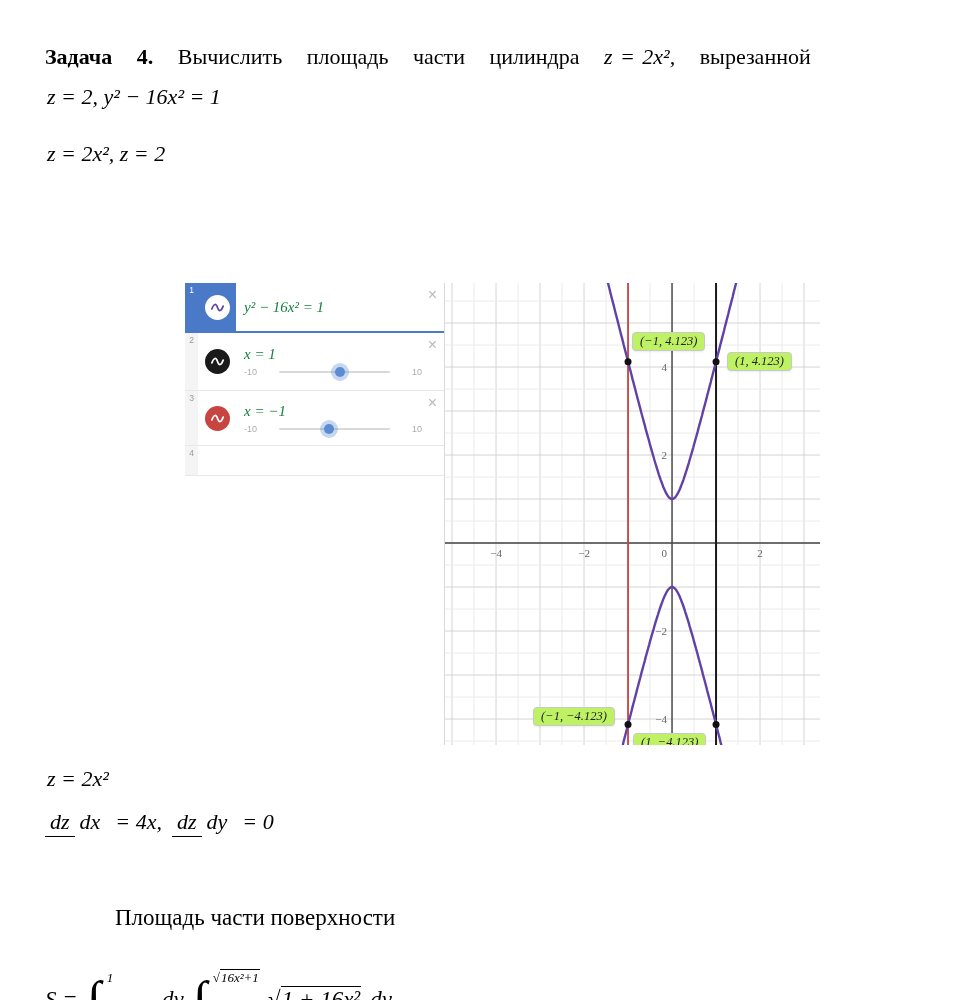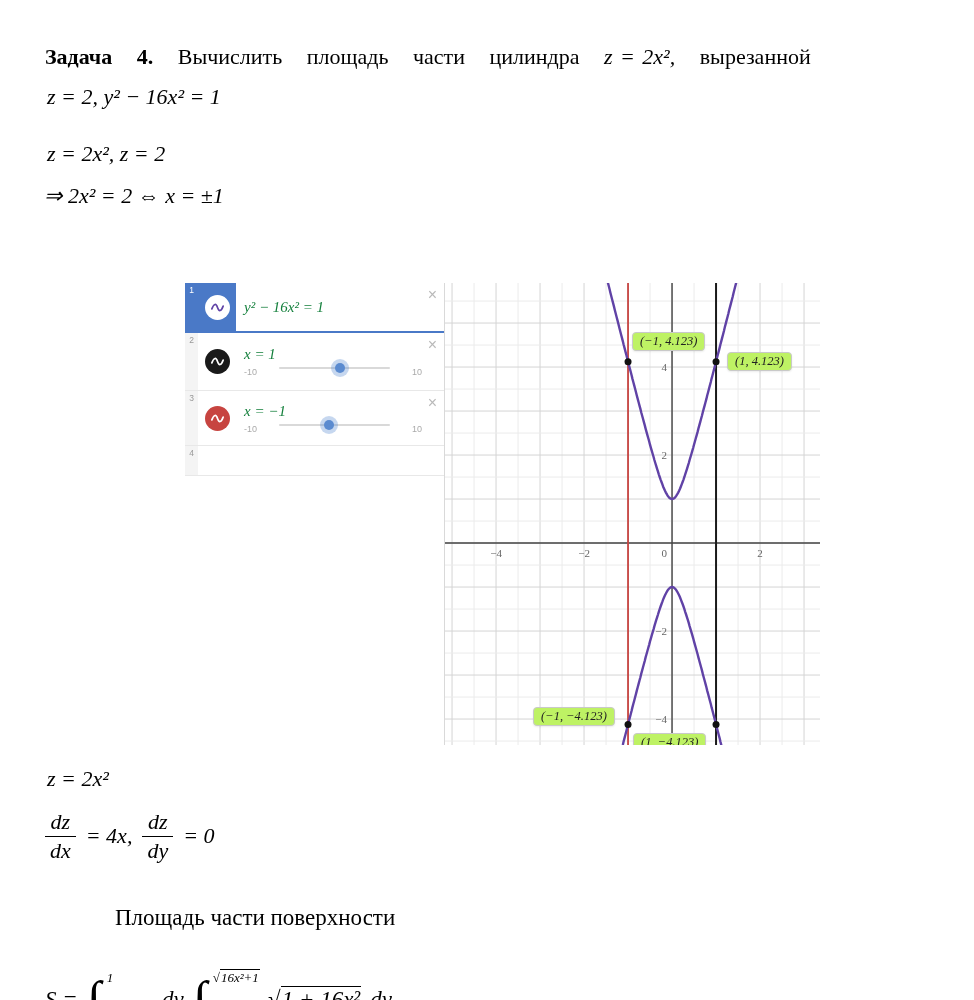--- a/index.html
+++ b/index.html
@@ -12,21 +12,21 @@
   .p-line1 b{font-weight:bold}
   .math{font-style:italic}
   .p-line1 .math{word-spacing:2px}
   .p-line2{position:absolute;left:47px;top:84px;font-size:22px}
   .eq1{position:absolute;left:47px;top:141px;font-size:22px}
   .eq2{position:absolute;left:44px;top:183px;font-size:22px}
   .projection{position:absolute;left:42px;top:236px;font-size:23px}
   .eq3{position:absolute;left:47px;top:766px;font-size:22px}
 
   .deriv{position:absolute;left:45px;top:808px;font-size:22px;display:flex;align-items:center;gap:10px;font-style:italic}
-  .frac{display:inline-flex;flex-direction:column;text-align:center;line-height:1.25}
+  .frac{display:inline-flex;flex-direction:row;text-align:center;line-height:1.25}
   .fnum{border-bottom:1.4px solid #000;padding:0 5px}
   .fden{padding:0 5px}
 
   .surface-heading{position:absolute;left:115px;top:905px;font-size:23px}
 
   .integral{position:absolute;left:45px;top:952px;height:95px;display:flex;align-items:center;gap:9px;
             font-size:23px;font-style:italic}
   .int-wrap{position:relative;display:inline-block;padding-right:52px}
   .int-sign{font-size:52px;font-style:normal;line-height:1}
   .int-sup{position:absolute;top:-4px;left:20px;font-size:13px;white-space:nowrap;font-style:italic}
@@ -47,21 +47,21 @@
   .icon-cell{width:38px;display:flex;align-items:center;justify-content:center}
   .selected .gutter,.selected .icon-cell{background:#4a79c7}
   .selected .gutter{color:#fff}
   .icon-circle{width:25px;height:25px;border-radius:50%;display:flex;align-items:center;justify-content:center}
   .icon-circle svg{width:17px;height:17px;display:block}
   .c1{background:#fff;color:#6042a6}
   .c2{background:#1a1a1a;color:#fff}
   .c3{background:#c74440;color:#fff}
   .row-body{flex:1;display:flex;flex-direction:column;justify-content:center;padding:5px 22px 5px 8px}
   .expr-math{font-family:"Liberation Serif",serif;font-style:italic;font-size:15px;color:#15803d}
-  .slider-line{display:flex;gap:22px;margin-top:4px}
+  .slider-line{display:flex;align-items:center;gap:22px;margin-top:4px}
   .slider-minmax{font-size:9px;color:#aaa}
   .slider-track{position:relative;flex:1;height:2px;background:#d9d9d9;border-radius:1px}
   .slider-handle{position:absolute;top:50%;width:10px;height:10px;background:#5b8bd0;border-radius:50%;
                  transform:translate(-50%,-50%);box-shadow:0 0 0 4px rgba(91,139,208,.35)}
   .row-close{position:absolute;top:4px;right:7px;color:#b9b9b9;font-size:16px;line-height:1;cursor:pointer}
 
   .graph{position:relative;width:375px;height:462px;background:#fff;overflow:hidden}
   .graph svg{position:absolute;left:0;top:0}
   .pt-label{position:absolute;background:#bef264;border:1px solid #c9c9c9;border-radius:4px;padding:1px 7px;
             font-family:"Liberation Serif",serif;font-style:italic;font-size:12.5px;color:#222;
@@ -69,21 +69,20 @@
 </style>
 </head>
 <body>
 
 <div class="page">
 
   <div class="p-line1"><b>Задача 4.</b> <span>Вычислить площадь части цилиндра</span> <span class="math">z = 2x²,</span> <span>вырезанной</span></div>
   <div class="p-line2 math">z = 2, y² − 16x² = 1</div>
 
   <div class="eq1 math">z = 2x², z = 2</div>
-  <div class="eq2 math">⇒ 2x² = 2 ⇔ x = ±1</div>
 
   <div class="desmos">
     <div class="expr-panel">
 
       <div class="expr-row r1 selected">
         <div class="gutter">1</div>
         <div class="icon-cell">
           <span class="icon-circle c1">
             <svg viewBox="0 0 24 24">
                 <path d="M4 14 C7 6,10 6,12 12 C14 18,17 18,20 10" fill="none" stroke="currentColor" stroke-width="2.4" stroke-linecap="round"></path>

